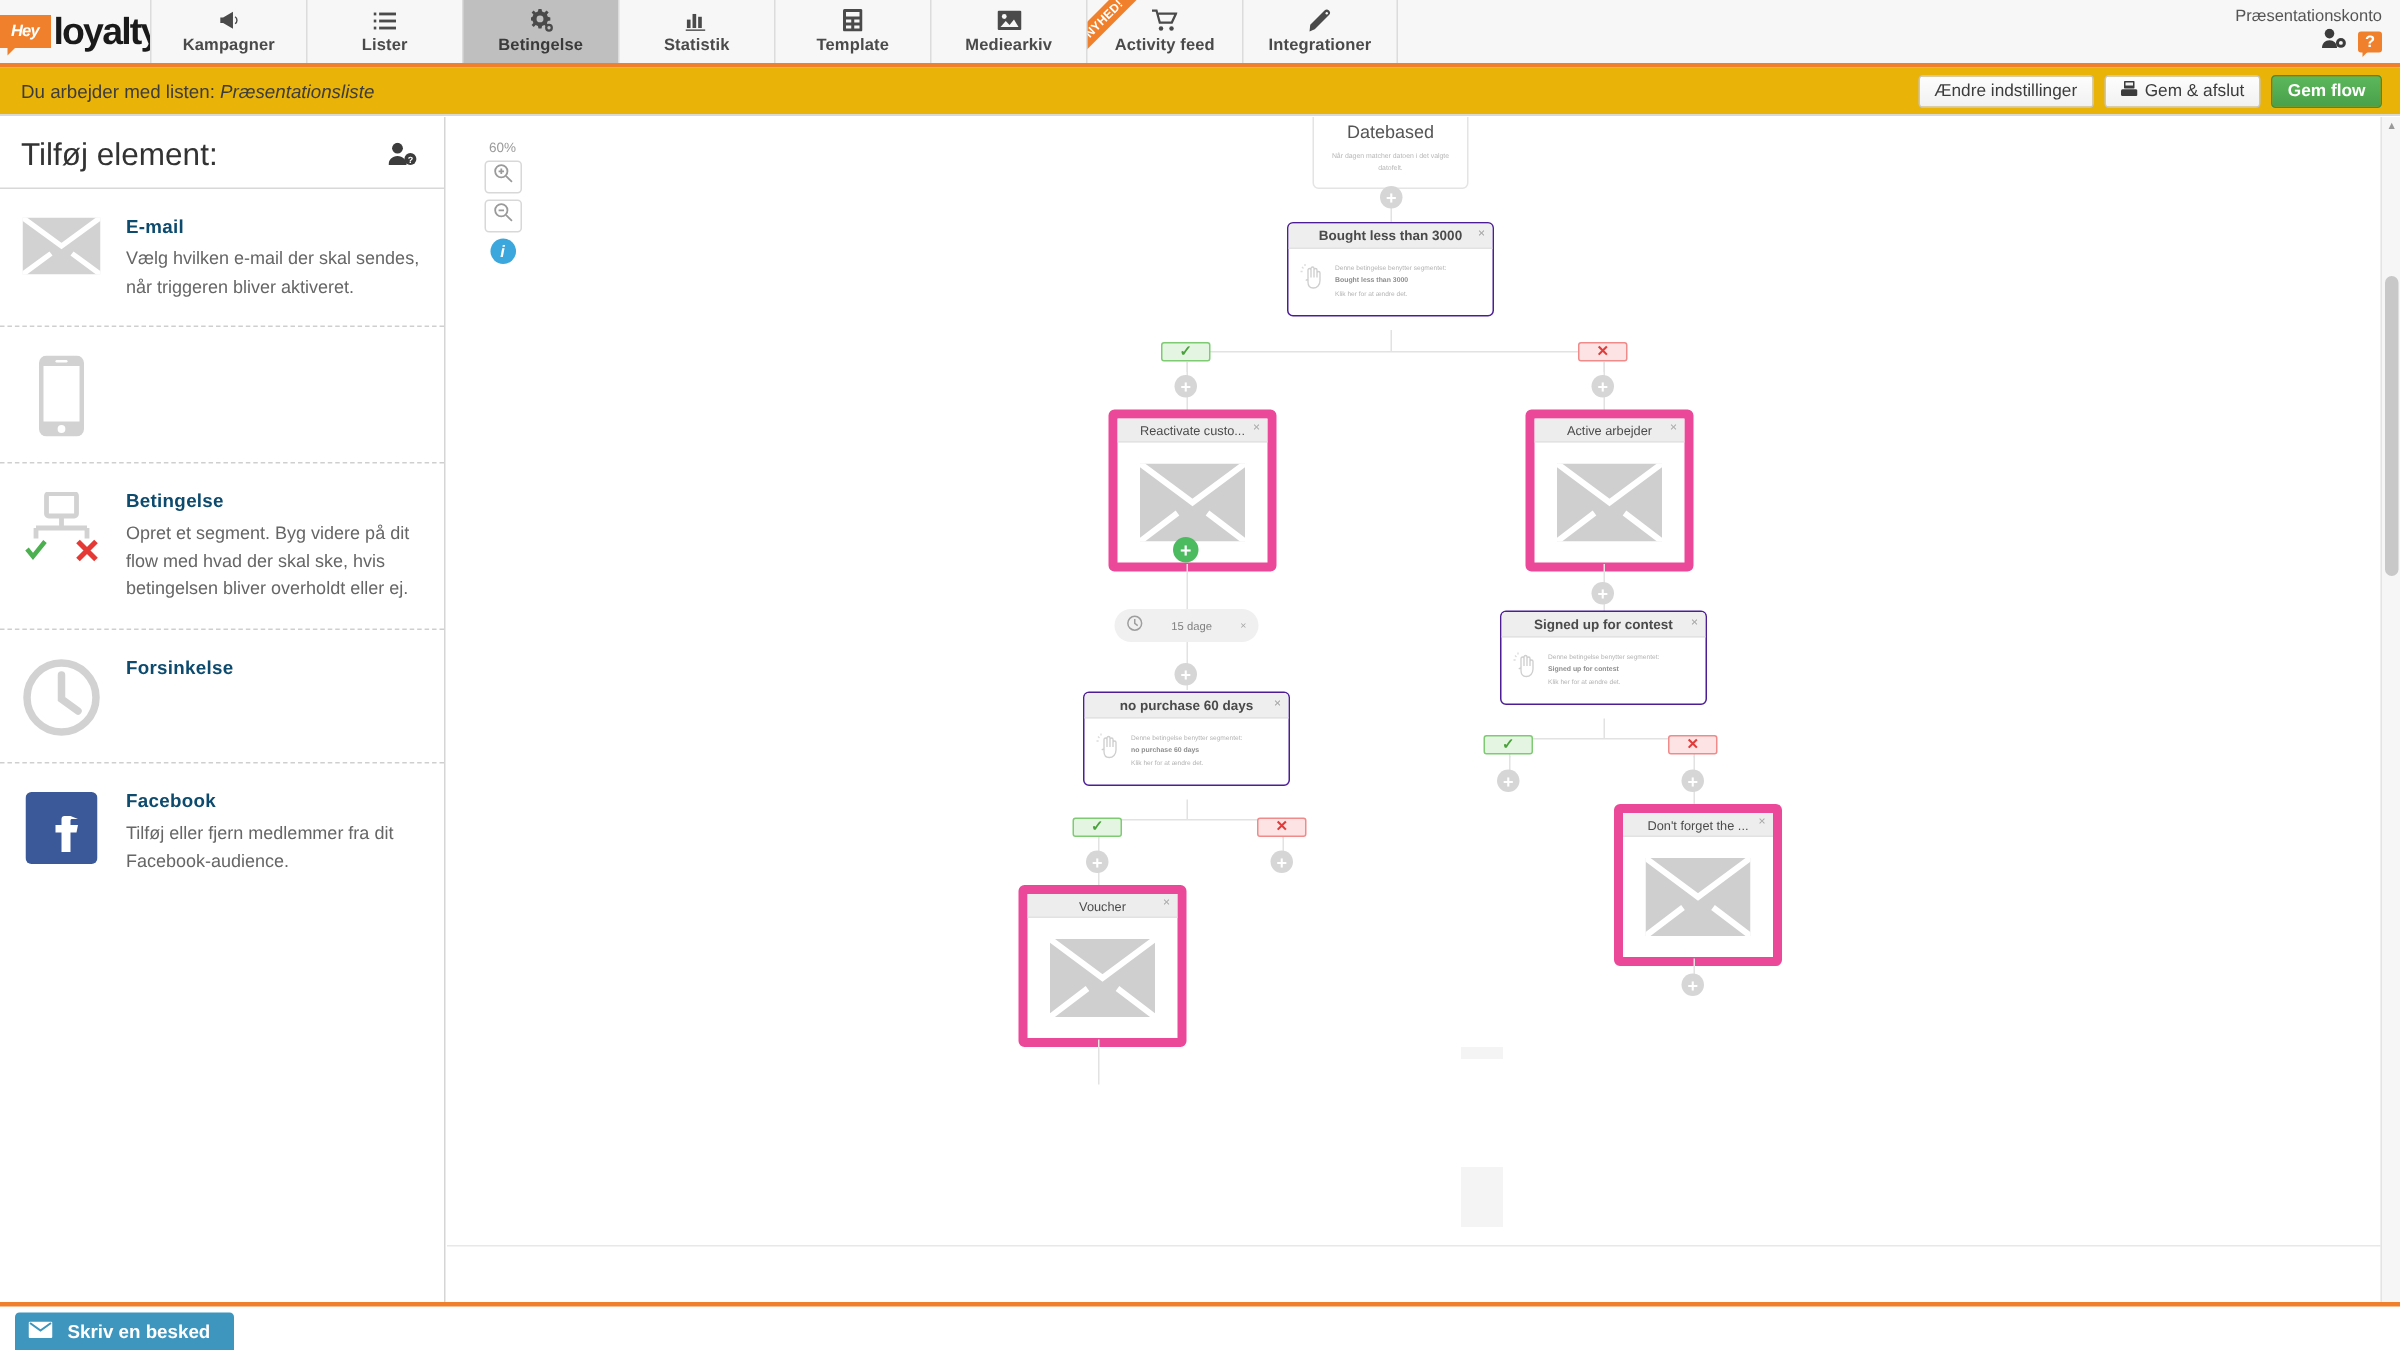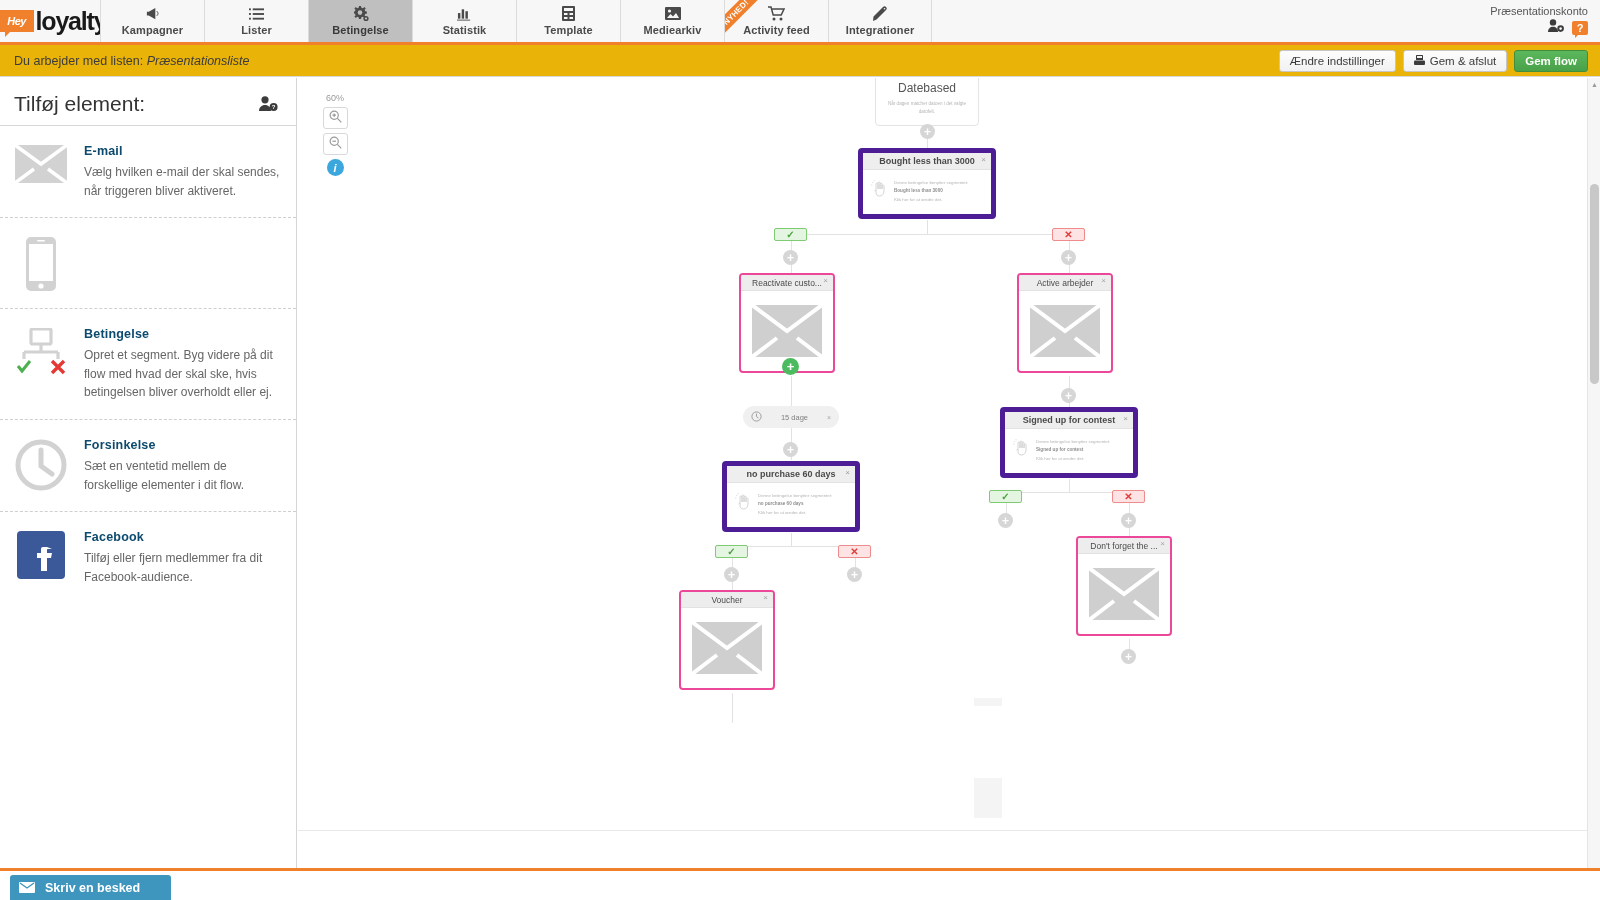--- a/index.html
+++ b/index.html
@@ -185,39 +185,39 @@
 
   .node { position: absolute; }
   .node-trigger {
     width: 104px; border: 1px solid #e4e4e4; border-radius: 4px;
     background: #fff; padding: 8px 7px 9px; text-align: center;
   }
   .node-trigger .t { font-size: 12px; color: #555; margin-bottom: 5px; }
   .node-trigger .s { font-size: 4.6px; color: #b6b6b6; line-height: 1.7; }
 
   .node-cond {
-    width: 138px; border: 5px solid #4c1d95; border-radius: 4px;
+    width: 138px; border: 1px solid #4c1d95; border-radius: 4px;
     background: #fff; overflow: hidden;
   }
   .node-cond .hd {
     background: #eeeeee; border-bottom: 1px solid #e2e2e2;
     height: 17px; display: flex; align-items: center; justify-content: center;
     position: relative;
   }
   .node-cond .hd .ht { font-size: 9px; color: #4a4a4a; font-weight: bold; }
   .node-cond .hd .hx {
     position: absolute; right: 5px; top: 2px; font-size: 8px; color: #9f9f9f;
     cursor: pointer;
   }
   .node-cond .bd { display: flex; gap: 6px; padding: 9px 8px 10px 7px; }
   .node-cond .bd .txt { font-size: 4.4px; line-height: 1.9; color: #b4b4b4; }
   .node-cond .bd .txt b { color: #8e8e8e; font-size: 4.6px; }
 
   .node-mail {
-    width: 96px; border: 2px solid #ec4899; border-radius: 4px;
+    width: 112px; border: 6px solid #ec4899; border-radius: 4px;
     background: #fff; overflow: hidden;
   }
   .node-mail .hd {
     background: #ededed; border-bottom: 1px solid #e2e2e2;
     height: 16px; display: flex; align-items: center; justify-content: center;
     position: relative;
   }
   .node-mail .hd .ht { font-size: 8.5px; color: #4a4a4a; }
   .node-mail .hd .hx { position: absolute; right: 5px; top: 1px;
     font-size: 8px; color: #a5a5a5; cursor: pointer; }
@@ -253,21 +253,21 @@
 
   
   .chatbar {
     position: absolute; left: 0; bottom: 0;
     width: 1600px; height: 32px;
     background: #fff; border-top: 3px solid #f0802b;
   }
   .chatbtn {
     position: absolute; left: 10px; top: 4px;
     height: 26px; background: #3e95bd; border-radius: 3px 3px 0 0;
-    display: flex; align-items: center; gap: 10px; padding: 0 31px 0 9px;
+    display: flex; align-items: center; gap: 10px; padding: 0 16px 0 9px;
     cursor: pointer;
   }
   .chatbtn .ct { font-size: 12.5px; color: #fff; font-weight: bold; }
 </style>
 </head>
 <body>
 
 <div class="topnav">
   <div class="logo-cell">
     <div class="logo">
@@ -464,21 +464,20 @@
 
   <div class="sb-item">
     <div class="sb-icon">
       <svg width="52" height="52" viewBox="0 0 52 52">
           <circle cx="26" cy="26" r="23" fill="none" stroke="#d2d2d2" stroke-width="5"></circle>
           <path d="M26 11v16l11 8" stroke="#d2d2d2" stroke-width="5" fill="none" stroke-linecap="round"></path>
         </svg>
     </div>
     <div class="sb-body">
       <div class="sb-name">Forsinkelse</div>
-      <div class="sb-desc">Sæt en ventetid mellem de forskellige elementer i dit flow.</div>
     </div>
   </div>
 
   <div class="sb-item">
     <div class="sb-icon">
       <svg width="48" height="48" viewBox="0 0 48 48">
           <rect width="48" height="48" rx="4" fill="#3b5998"></rect>
           <path d="M30 16h-4c-1.2 0-2 .8-2 2v4h-4v5h4v13h6V27h4l1-5h-5v-3c0-.6.4-1 1-1h4z" fill="#fff"></path>
         </svg>
     </div>

